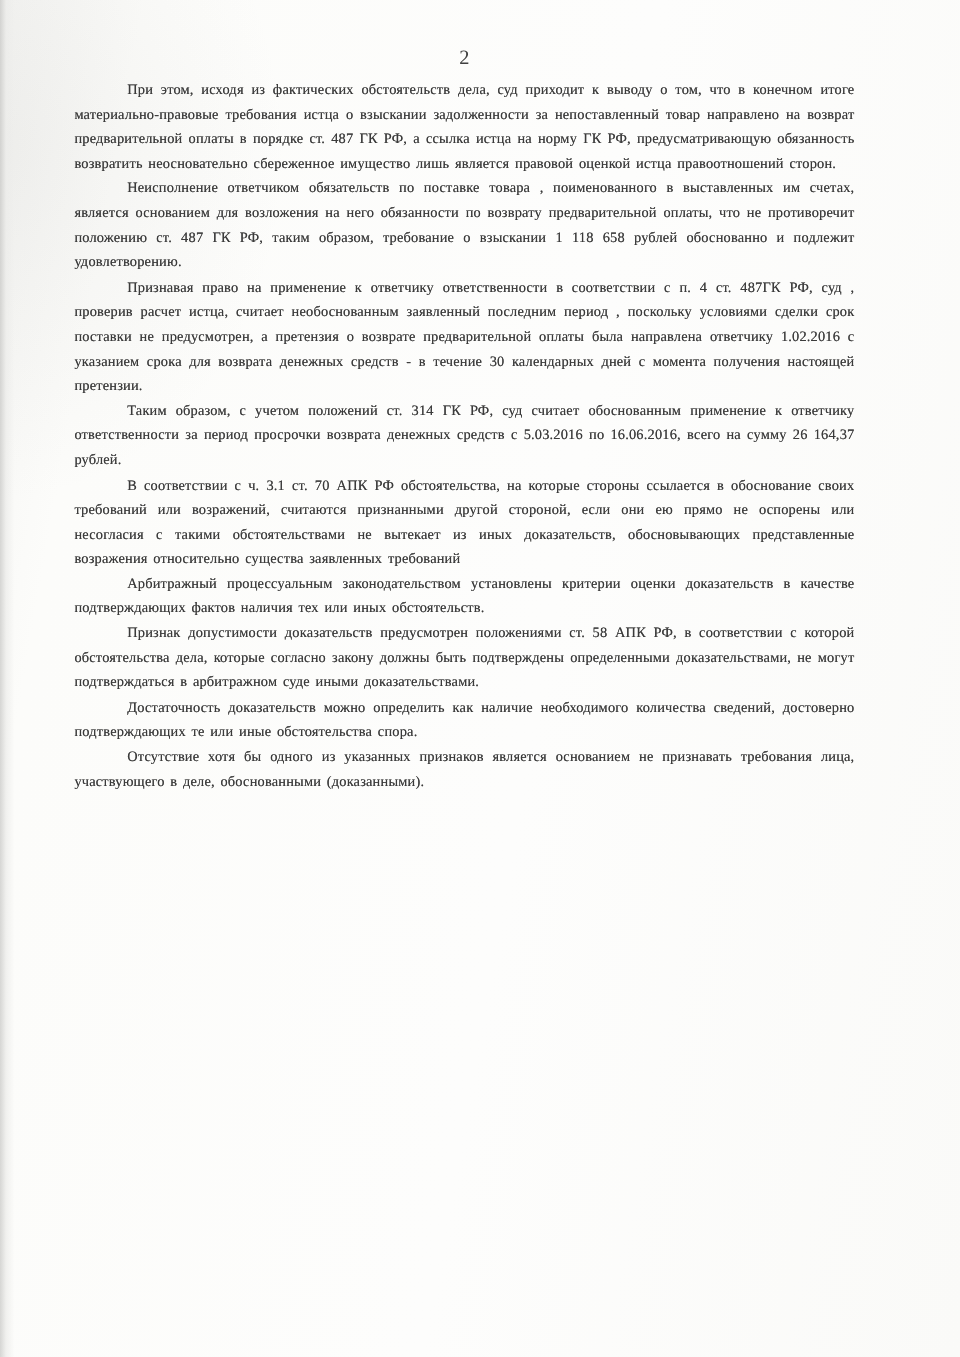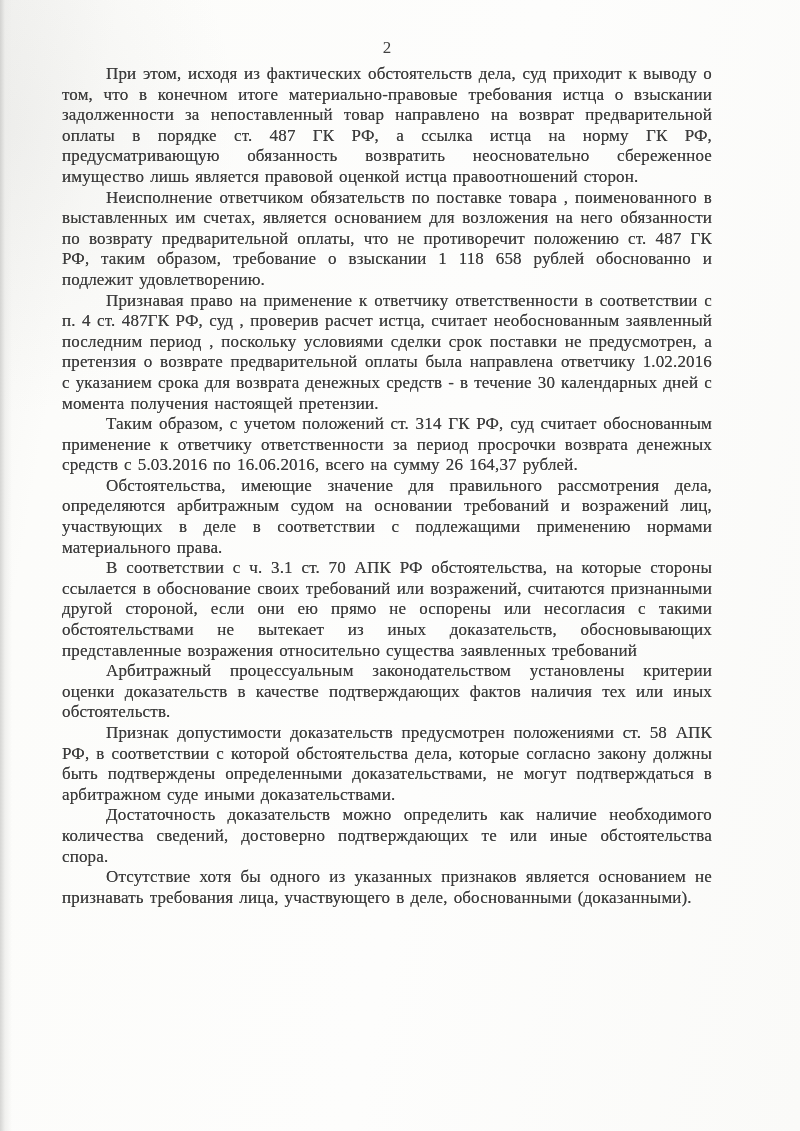--- a/index.html
+++ b/index.html
@@ -46,21 +46,21 @@
   .doc-body {
     position: absolute;
     top: 64px;
     left: 62px;
     width: 650px;
   }
   .doc-body p {
     margin: 0;
     text-align: justify;
     text-indent: 44px;
-    font-size: 17px;
+    font-size: 12px;
     line-height: 20.6px;
     letter-spacing: 0.15px;
     word-spacing: 1.6px;
     text-shadow: 0 0 0.55px rgba(58,58,58,0.75); 
   }
 </style>
 </head>
 <body>
 
 <div class="sheet">
@@ -68,20 +68,19 @@
   <div class="scan-edge"></div>
 
   <div class="page-number">2</div>
 
   <div class="doc-body">
 
   <p>При этом, исходя из фактических обстоятельств дела, суд приходит к выводу о том, что  в конечном итоге материально-правовые требования истца  о взыскании задолженности за непоставленный товар   направлено на возврат предварительной оплаты в порядке ст. 487 ГК РФ, а ссылка  истца на норму    ГК РФ, предусматривающую обязанность возвратить неосновательно сбереженное имущество лишь является  правовой оценкой истца  правоотношений сторон.</p>
       <p>Неисполнение ответчиком обязательств по поставке товара , поименованного в выставленных им счетах, является основанием для возложения на него обязанности по возврату  предварительной оплаты, что не противоречит положению ст. 487 ГК РФ, таким образом,  требование о взыскании 1 118 658 рублей обоснованно и подлежит удовлетворению.</p>
       <p>Признавая право  на применение к ответчику ответственности   в соответствии с п. 4 ст. 487ГК РФ, суд , проверив расчет истца, считает необоснованным заявленный последним период , поскольку  условиями сделки  срок поставки не предусмотрен,  а претензия о возврате  предварительной оплаты  была направлена ответчику 1.02.2016 с указанием срока для возврата денежных средств -  в течение 30 календарных дней с момента  получения настоящей претензии.</p>
       <p>Таким образом, с учетом  положений ст. 314 ГК РФ, суд считает обоснованным применение  к  ответчику ответственности   за период просрочки возврата денежных средств с 5.03.2016 по 16.06.2016, всего на сумму 26 164,37 рублей.</p>
-      <p>Обстоятельства, имеющие значение для правильного рассмотрения дела, определяются арбитражным судом на основании требований и возражений лиц, участвующих в деле в соответствии с подлежащими применению нормами материального права.</p>
       <p>В соответствии с ч. 3.1 ст. 70 АПК РФ  обстоятельства, на которые стороны ссылается  в обоснование своих требований или возражений,  считаются признанными другой стороной, если они ею прямо не оспорены  или несогласия с такими обстоятельствами  не   вытекает  из  иных  доказательств,  обосновывающих представленные  возражения относительно  существа заявленных требований</p>
       <p>Арбитражный процессуальным законодательством   установлены критерии оценки доказательств в качестве  подтверждающих фактов наличия  тех или иных обстоятельств.</p>
       <p>Признак  допустимости доказательств  предусмотрен положениями ст. 58 АПК РФ, в соответствии с которой  обстоятельства дела, которые согласно закону должны быть подтверждены  определенными доказательствами, не могут подтверждаться  в арбитражном суде  иными доказательствами.</p>
       <p>Достаточность  доказательств  можно определить как наличие необходимого количества сведений, достоверно подтверждающих те или иные обстоятельства спора.</p>
       <p>Отсутствие хотя бы одного  из указанных признаков  является основанием не признавать требования лица, участвующего в деле, обоснованными (доказанными).</p>
     </div>
 </div>
 
 </body></html>

